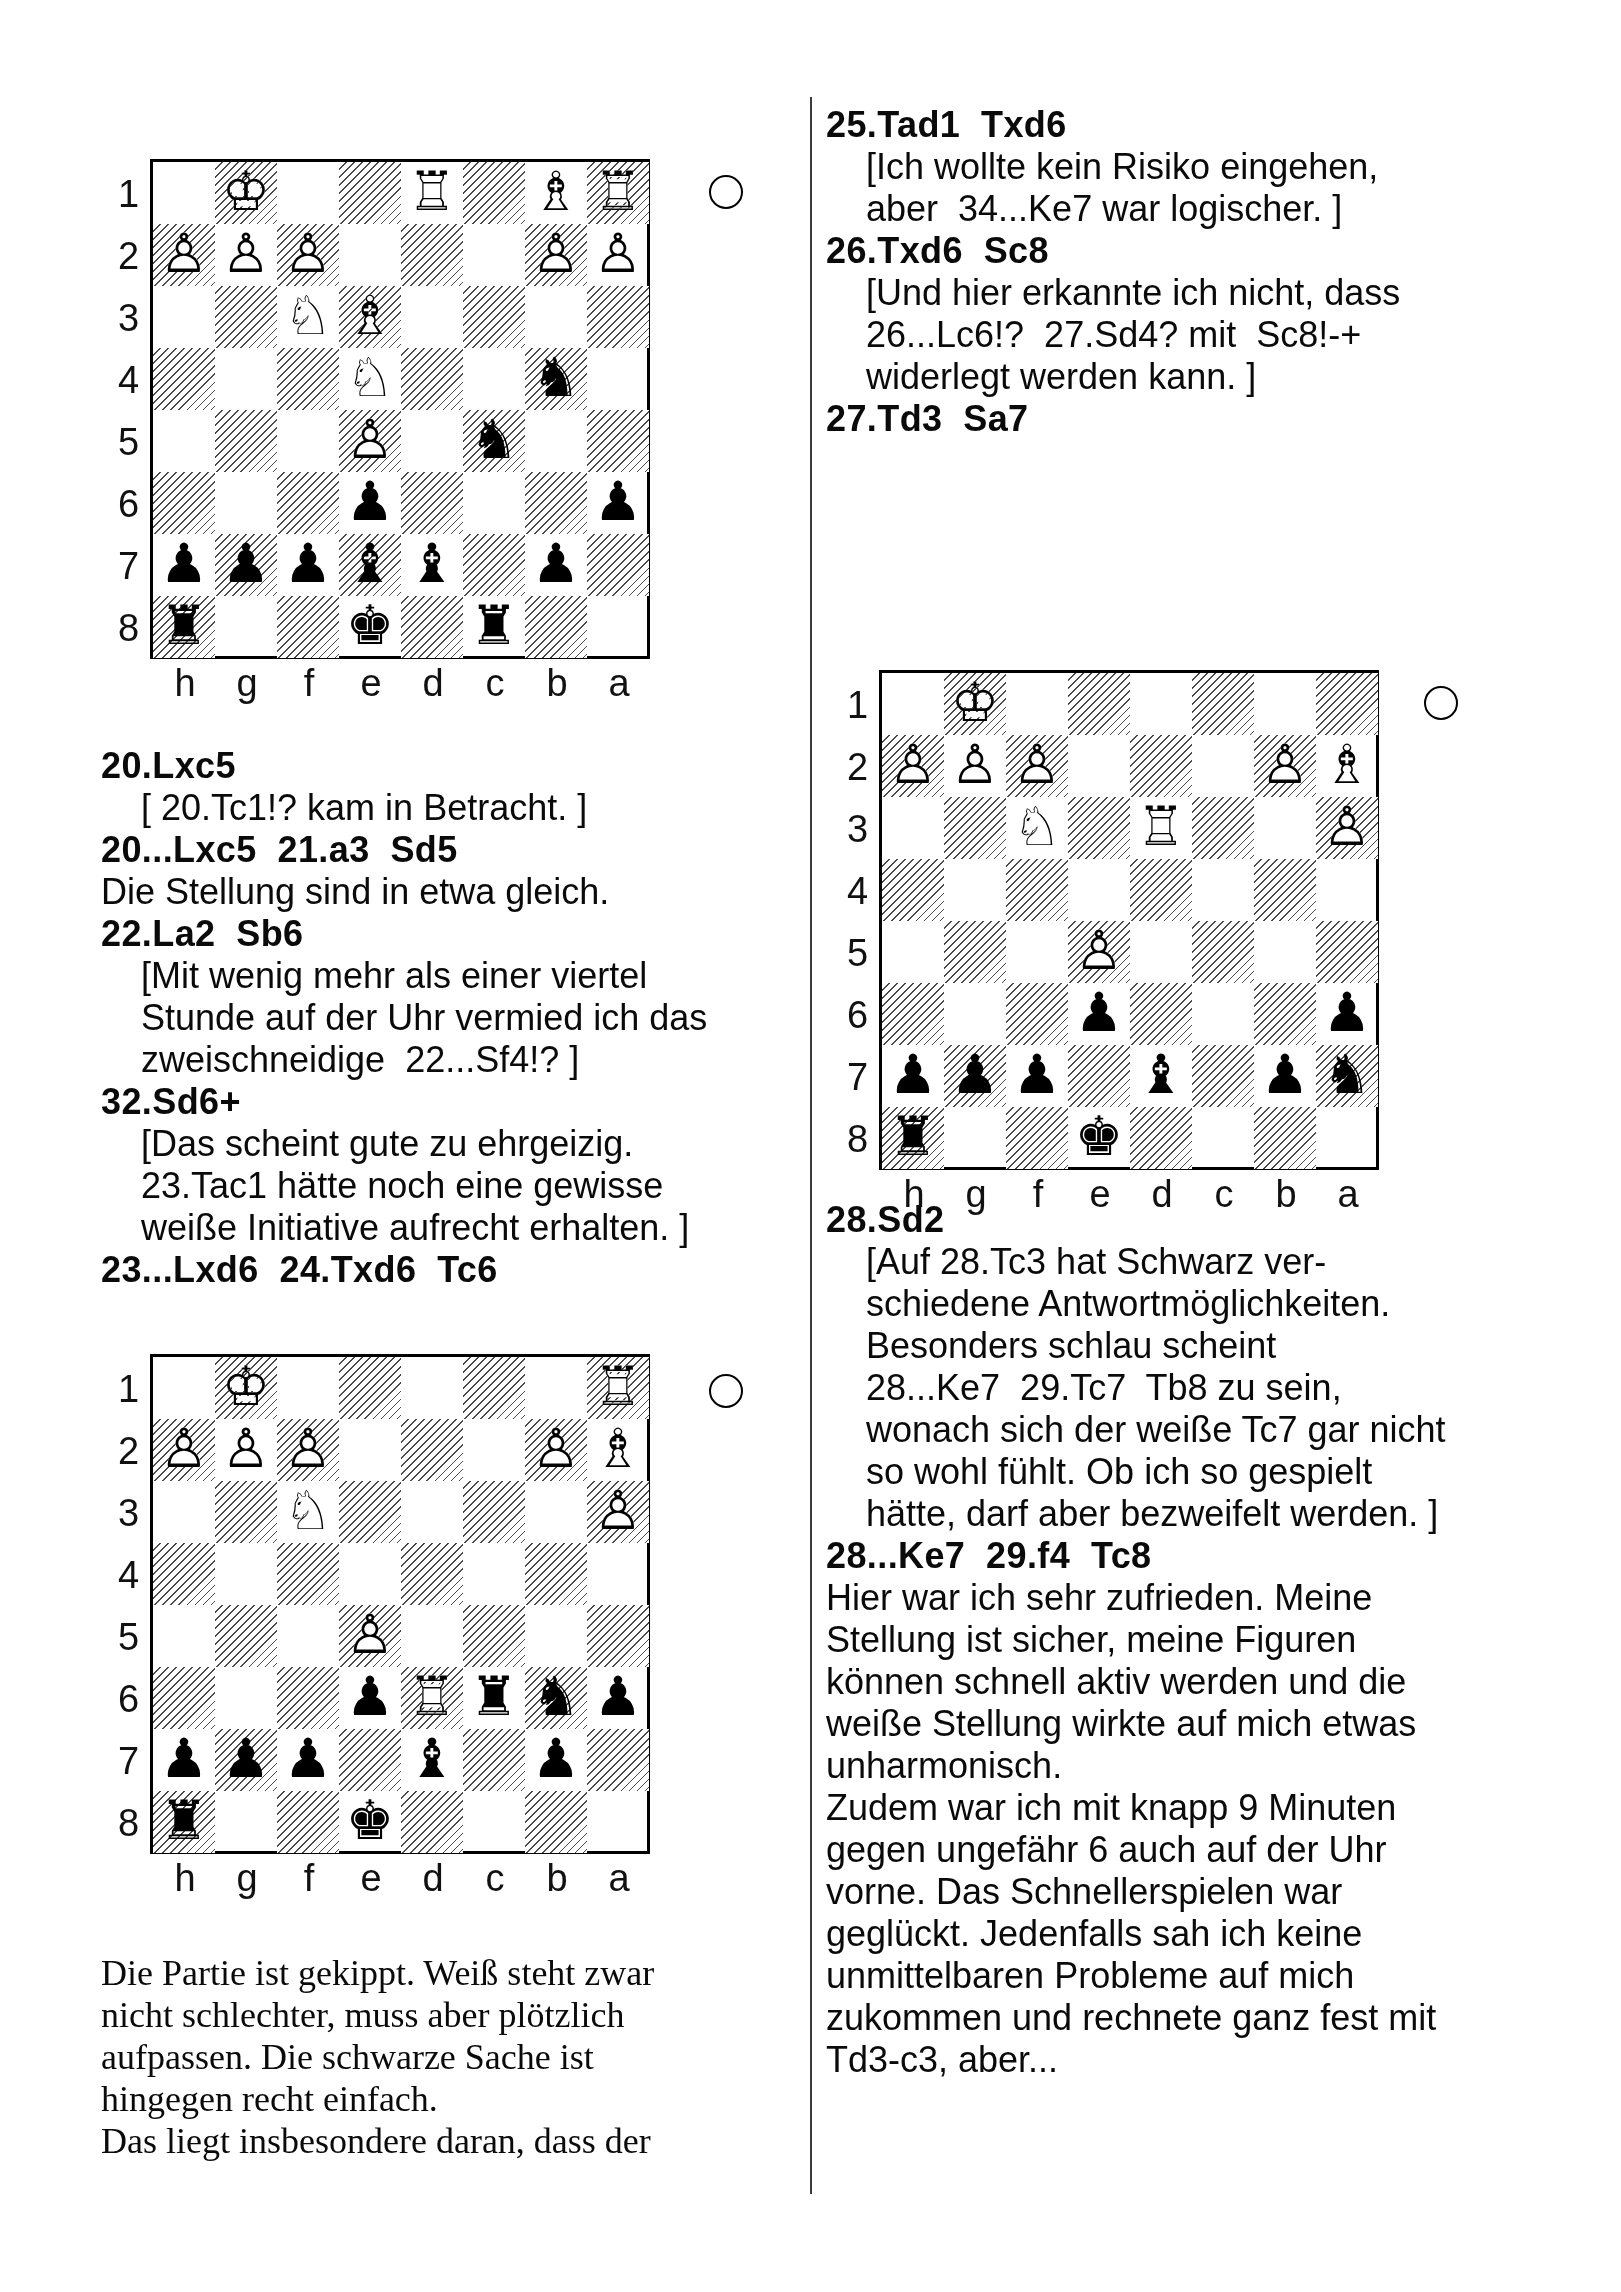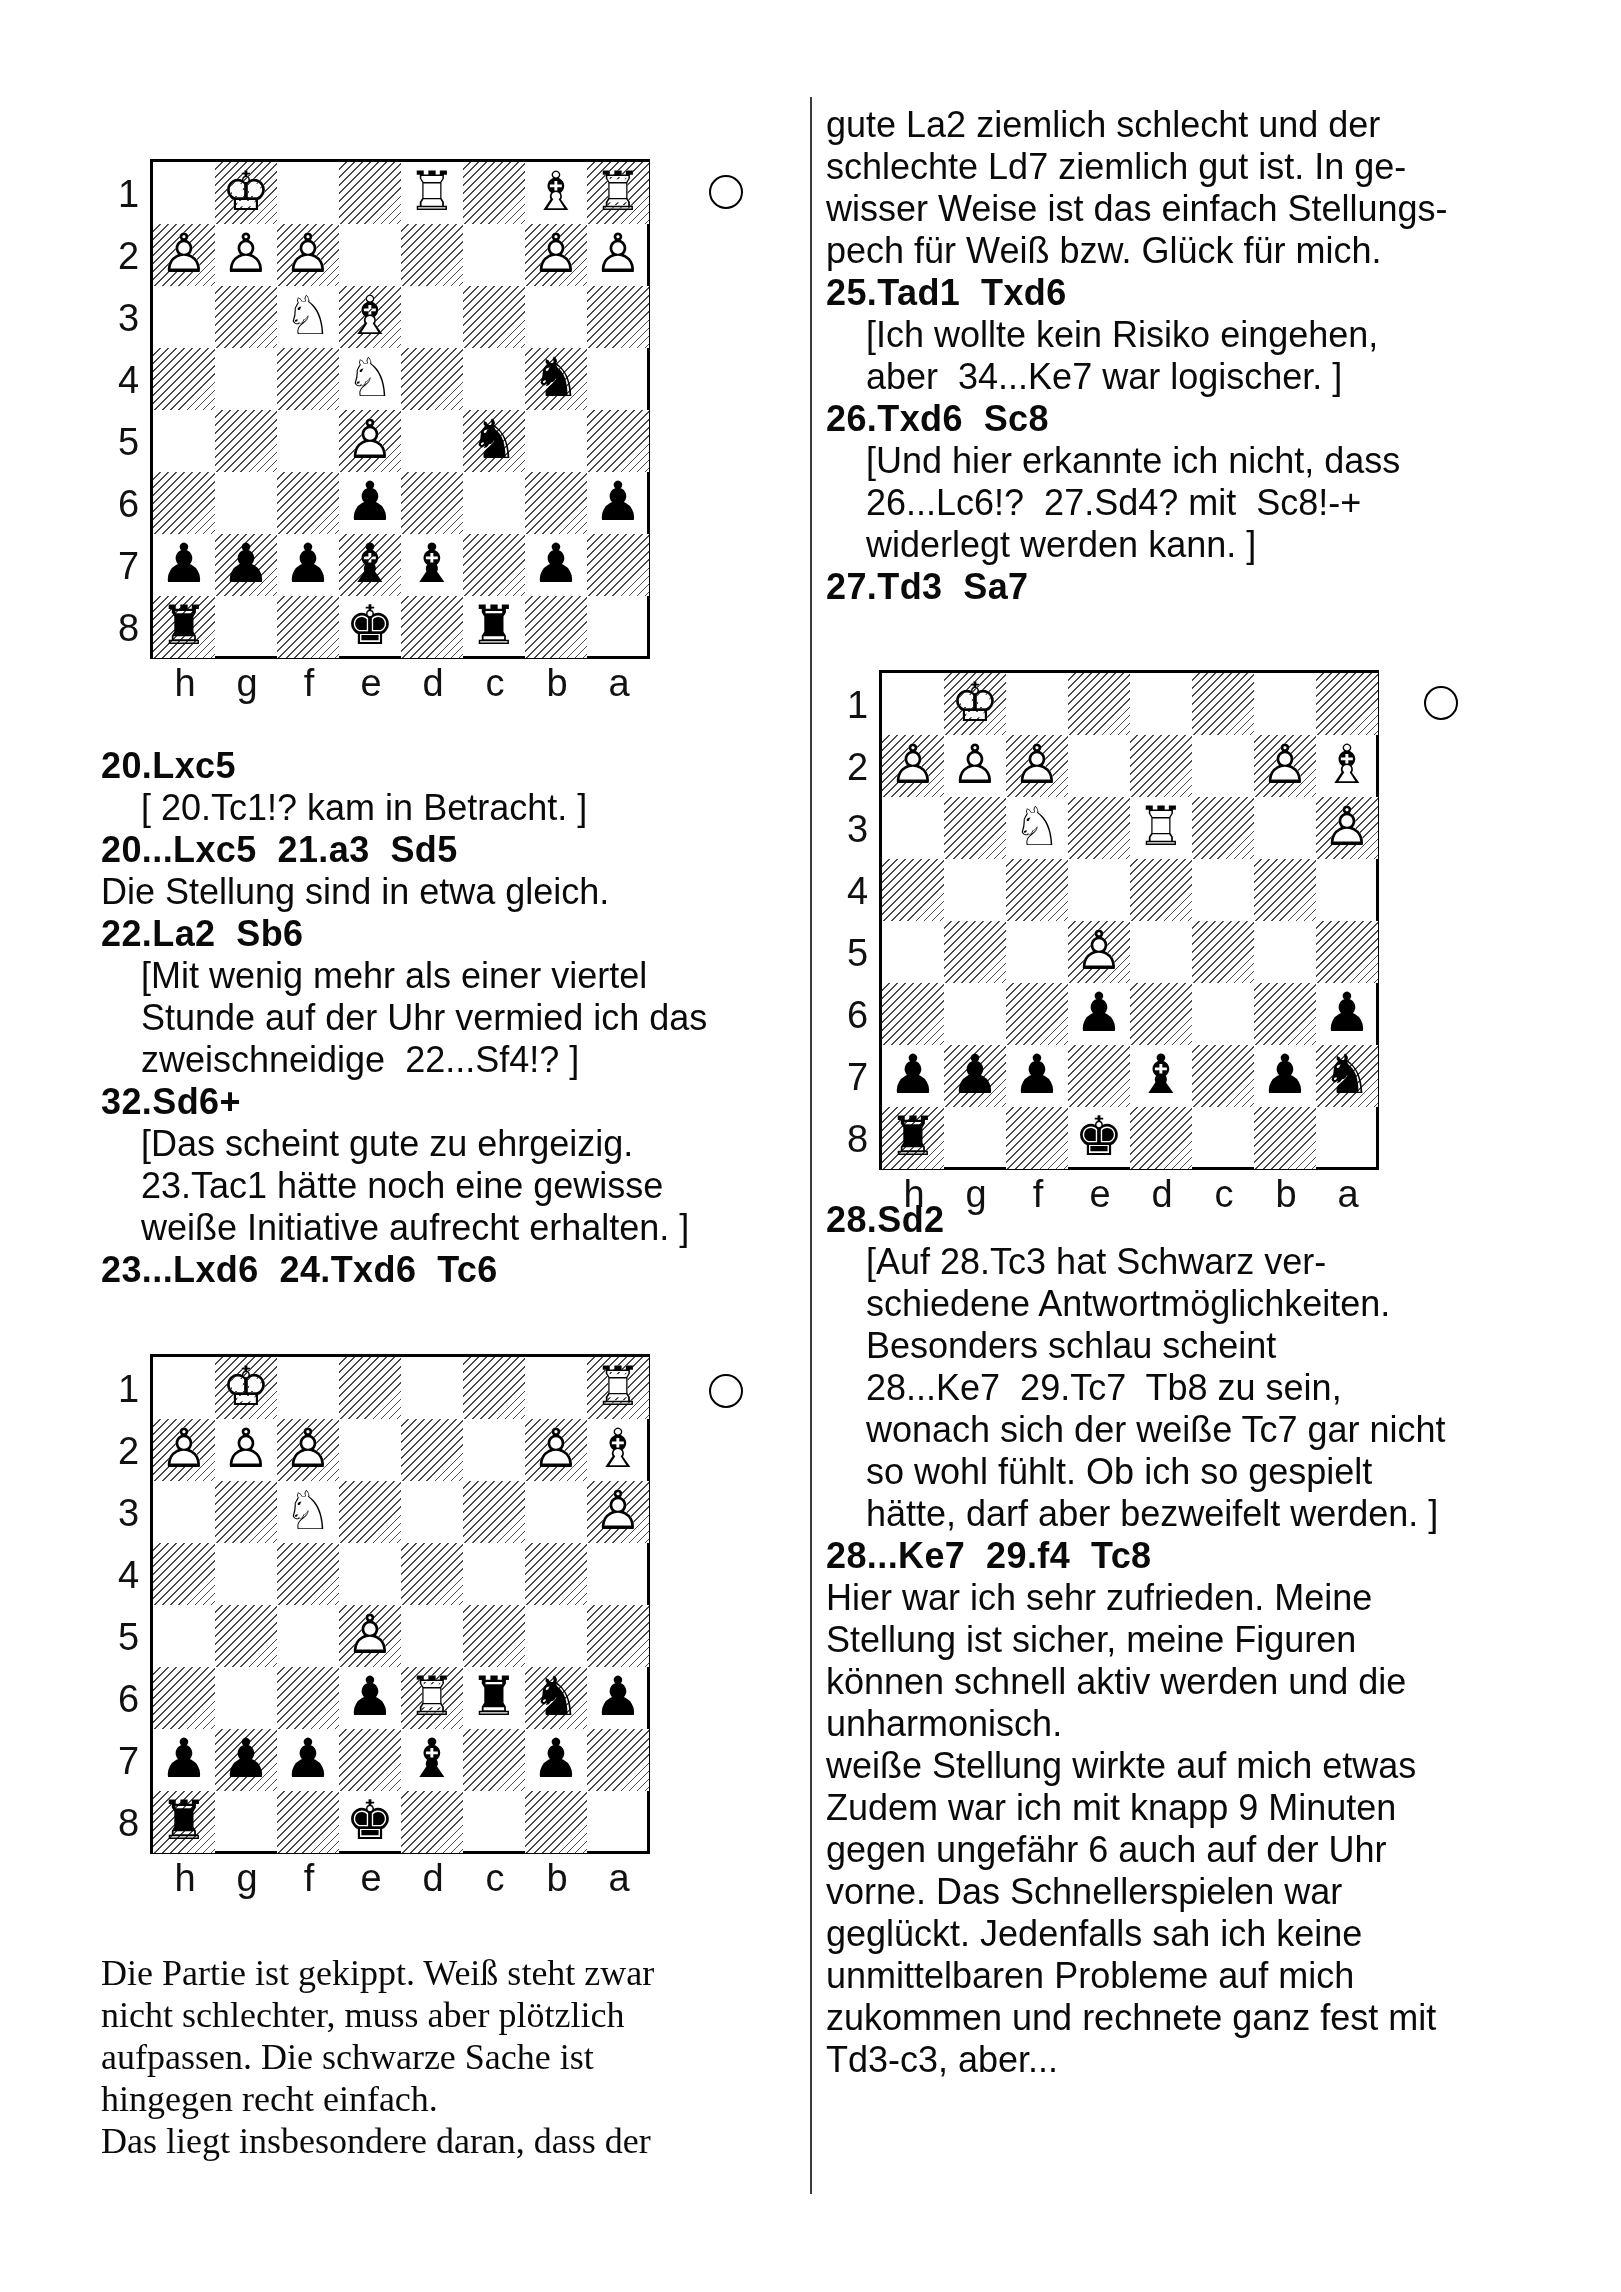--- a/index.html
+++ b/index.html
@@ -530,26 +530,20 @@
         <div class="line">Die Partie ist gekippt. Weiß steht zwar</div>
         <div class="line">nicht schlechter, muss aber plötzlich</div>
         <div class="line">aufpassen. Die schwarze Sache ist</div>
         <div class="line">hingegen recht einfach.</div>
         <div class="line">Das liegt insbesondere daran, dass der</div>
       </div>
     </div>
   </div>
 <div id="col-right">
     <div class="textseg" style="left: 826px; top: 104px;">
-      <div class="block body">
-        <div class="line">gute La2 ziemlich schlecht und der</div>
-        <div class="line">schlechte Ld7 ziemlich gut ist. In ge-</div>
-        <div class="line">wisser Weise ist das einfach Stellungs-</div>
-        <div class="line">pech für Weiß bzw. Glück für mich.</div>
-      </div>
       <div class="block moves">
         <div class="line">25.Tad1  Txd6</div>
       </div>
       <div class="block comment">
         <div class="line">[Ich wollte kein Risiko eingehen,</div>
         <div class="line">aber  34...Ke7 war logischer. ]</div>
       </div>
       <div class="block moves">
         <div class="line">26.Txd6  Sc8</div>
       </div>
@@ -575,22 +569,22 @@
         <div class="line">so wohl fühlt. Ob ich so gespielt</div>
         <div class="line">hätte, darf aber bezweifelt werden. ]</div>
       </div>
       <div class="block moves">
         <div class="line">28...Ke7  29.f4  Tc8</div>
       </div>
       <div class="block body">
         <div class="line">Hier war ich sehr zufrieden. Meine</div>
         <div class="line">Stellung ist sicher, meine Figuren</div>
         <div class="line">können schnell aktiv werden und die</div>
+        <div class="line">weiße Stellung wirkte auf mich etwas</div>
         <div class="line">unharmonisch.</div>
-        <div class="line">weiße Stellung wirkte auf mich etwas</div>
         <div class="line">Zudem war ich mit knapp 9 Minuten</div>
         <div class="line">gegen ungefähr 6 auch auf der Uhr</div>
         <div class="line">vorne. Das Schnellerspielen war</div>
         <div class="line">geglückt. Jedenfalls sah ich keine</div>
         <div class="line">unmittelbaren Probleme auf mich</div>
         <div class="line">zukommen und rechnete ganz fest mit</div>
         <div class="line">Td3-c3, aber...</div>
       </div>
     </div>
   </div>

